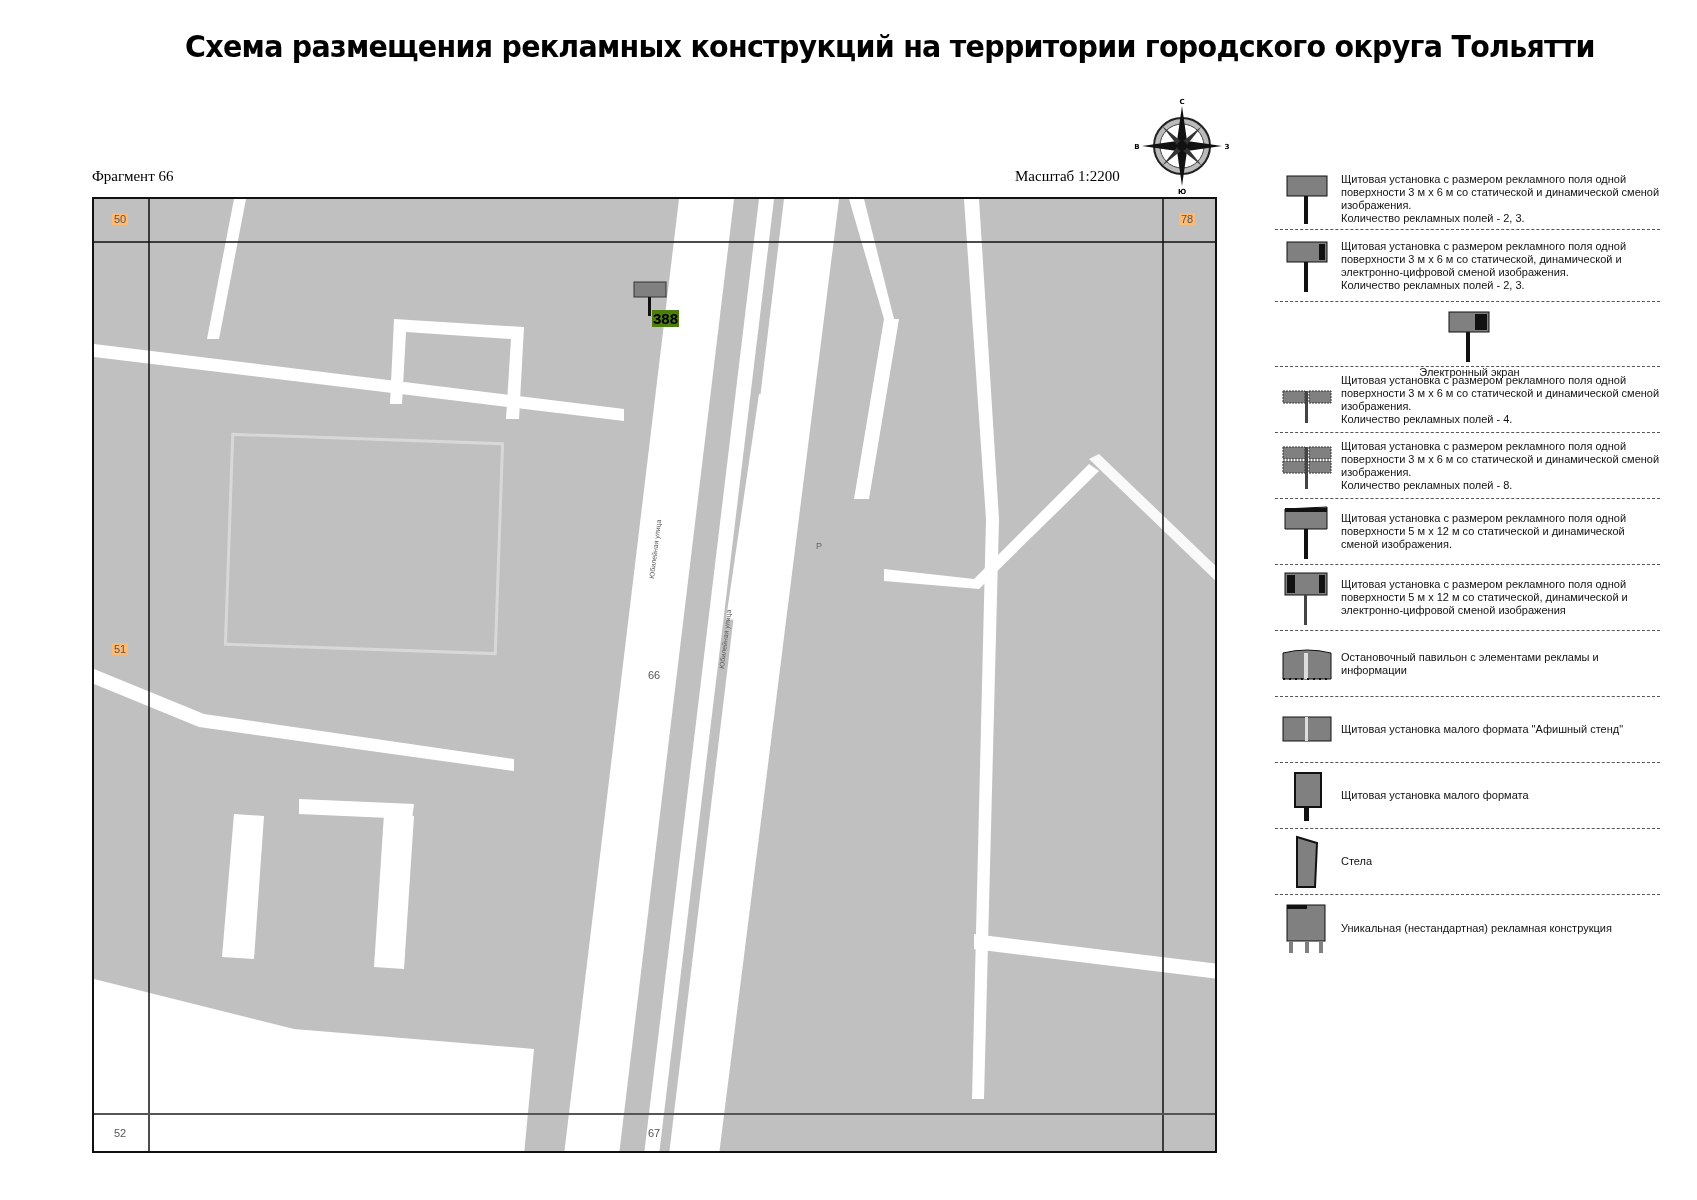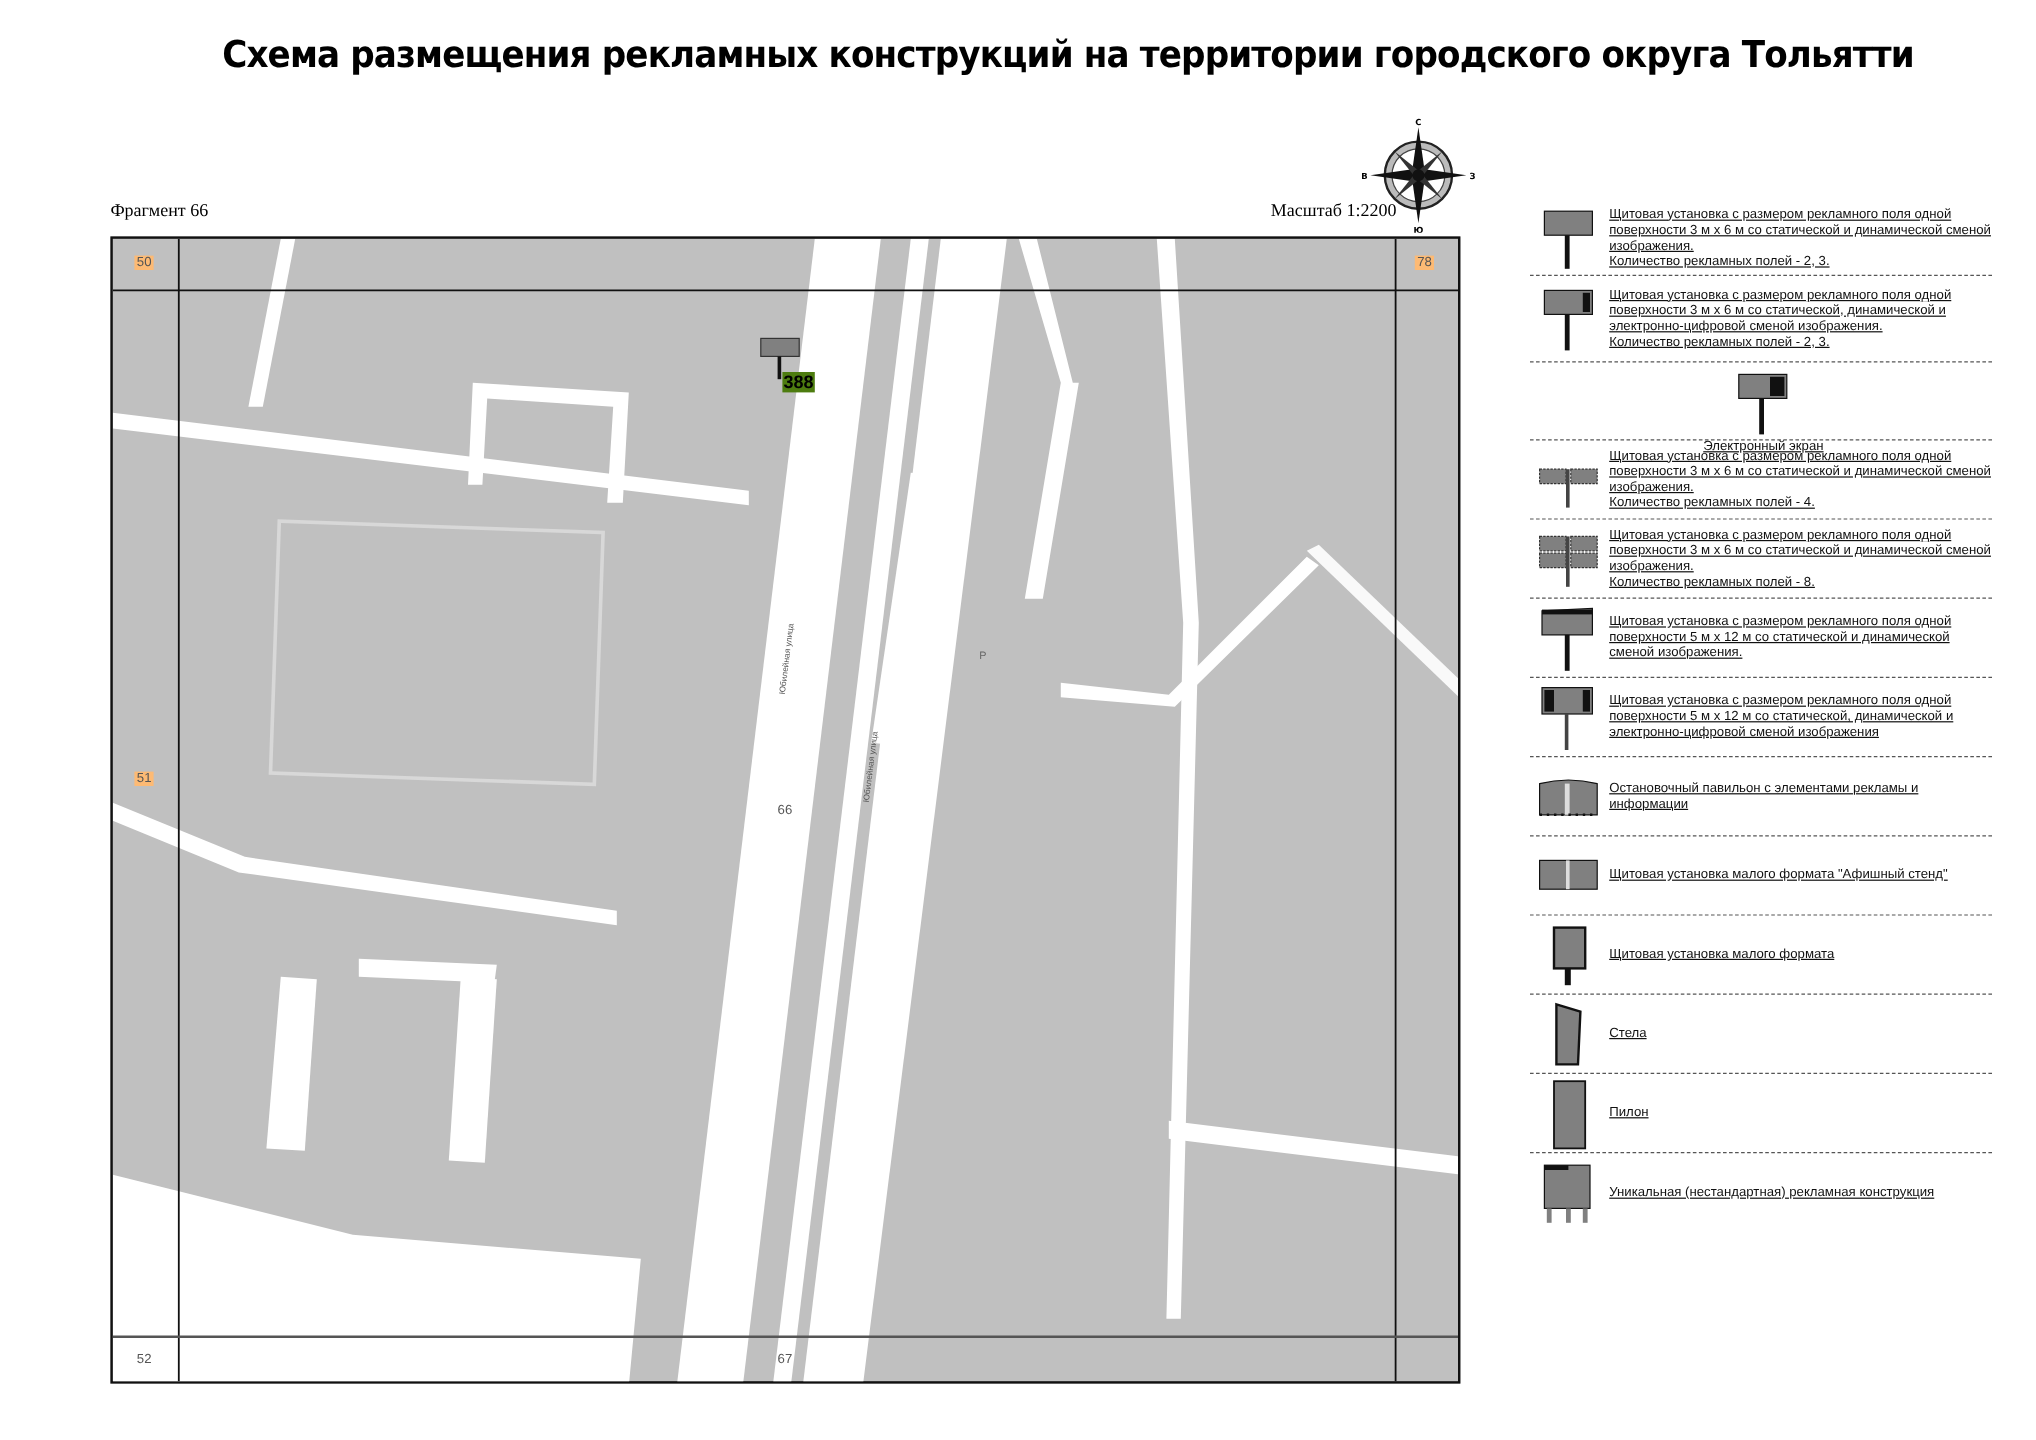--- a/index.html
+++ b/index.html
@@ -1,29 +1,29 @@
 <!DOCTYPE html>
 <html><head>
 <meta charset="utf-8">
 <style>
   html,body{margin:0;padding:0;background:#fff;}
   body{width:1697px;height:1200px;position:relative;overflow:hidden;font-family:"Liberation Sans",sans-serif;color:#000;}
   .title{position:absolute;left:0;top:28px;width:1780px;text-align:center;font-family:"DejaVu Sans",sans-serif;font-weight:bold;font-size:31px;letter-spacing:-0.8px;transform:scaleX(0.92);transform-origin:center;}
   .frag{position:absolute;left:92px;top:168px;font-family:"Liberation Serif",serif;font-size:15px;}
-  .scale{position:absolute;left:1015px;top:168px;font-family:"Liberation Serif",serif;font-size:15px;margin-left:44px;}
+  .scale{position:absolute;left:1015px;top:168px;font-family:"Liberation Serif",serif;font-size:15px;}
   .compass{position:absolute;left:1132px;top:98px;width:100px;height:96px;}
   .map{position:absolute;left:92px;top:197px;width:1125px;height:956px;background:#c0c0c0;border:2px solid #111;box-sizing:border-box;overflow:hidden;}
   .map svg{position:absolute;left:0;top:0;}
   .grid-num{position:absolute;font-size:11px;color:#555;background:#fdba74;padding:0 2px;}
   .marker-num{position:absolute;font-weight:bold;font-size:15px;background:#4d7c0f;padding:0 1px;}
   .legend{position:absolute;left:1275px;top:168px;width:385px;}
   .lg-item{display:flex;align-items:center;border-bottom:1px dashed #555;box-sizing:border-box;}
   .lg-item:last-child{border-bottom:none;}
   .lg-icon{width:62px;flex:0 0 62px;height:100%;position:relative;}
-  .lg-text{font-size:11px;line-height:13px;color:#111;padding-left:4px;text-decoration:underline;}
+  .lg-text{font-size:11px;line-height:13px;color:#111;padding-left:4px;}
   .lg-text.serif{font-family:"Liberation Serif",serif;font-size:14px;line-height:20px;}
 </style>
 </head>
 <body>
 
 <div class="title">Схема размещения рекламных конструкций на территории городского округа Тольятти</div>
 <div class="frag">Фрагмент 66</div>
 <div class="scale">Масштаб 1:2200</div>
 
 <div class="compass">
@@ -204,28 +204,20 @@
     <div class="lg-icon">
       <svg width="62" height="66">
           <path d="M22 8 L42 14 L40 58 L22 58 Z" fill="#808080" stroke="#111" stroke-width="2"></path>
         </svg>
     </div>
     <div class="lg-text">Стела</div>
   </div>
   <div class="lg-item" style="height:66px;">
     <div class="lg-icon">
       <svg width="62" height="66">
-          <rect x="20" y="6" width="26" height="56" fill="#808080" stroke="#111" stroke-width="1.5"></rect>
-        </svg>
-    </div>
-    <div class="lg-text">Пилон</div>
-  </div>
-  <div class="lg-item" style="height:66px;">
-    <div class="lg-icon">
-      <svg width="62" height="66">
           <rect x="12" y="10" width="38" height="36" fill="#808080" stroke="#111"></rect>
           <rect x="12" y="10" width="20" height="4" fill="#111"></rect>
           <rect x="14" y="46" width="4" height="12" fill="#808080"></rect>
           <rect x="30" y="46" width="4" height="12" fill="#808080"></rect>
           <rect x="44" y="46" width="4" height="12" fill="#808080"></rect>
         </svg>
     </div>
     <div class="lg-text">Уникальная (нестандартная) рекламная конструкция</div>
   </div>
 </div>

